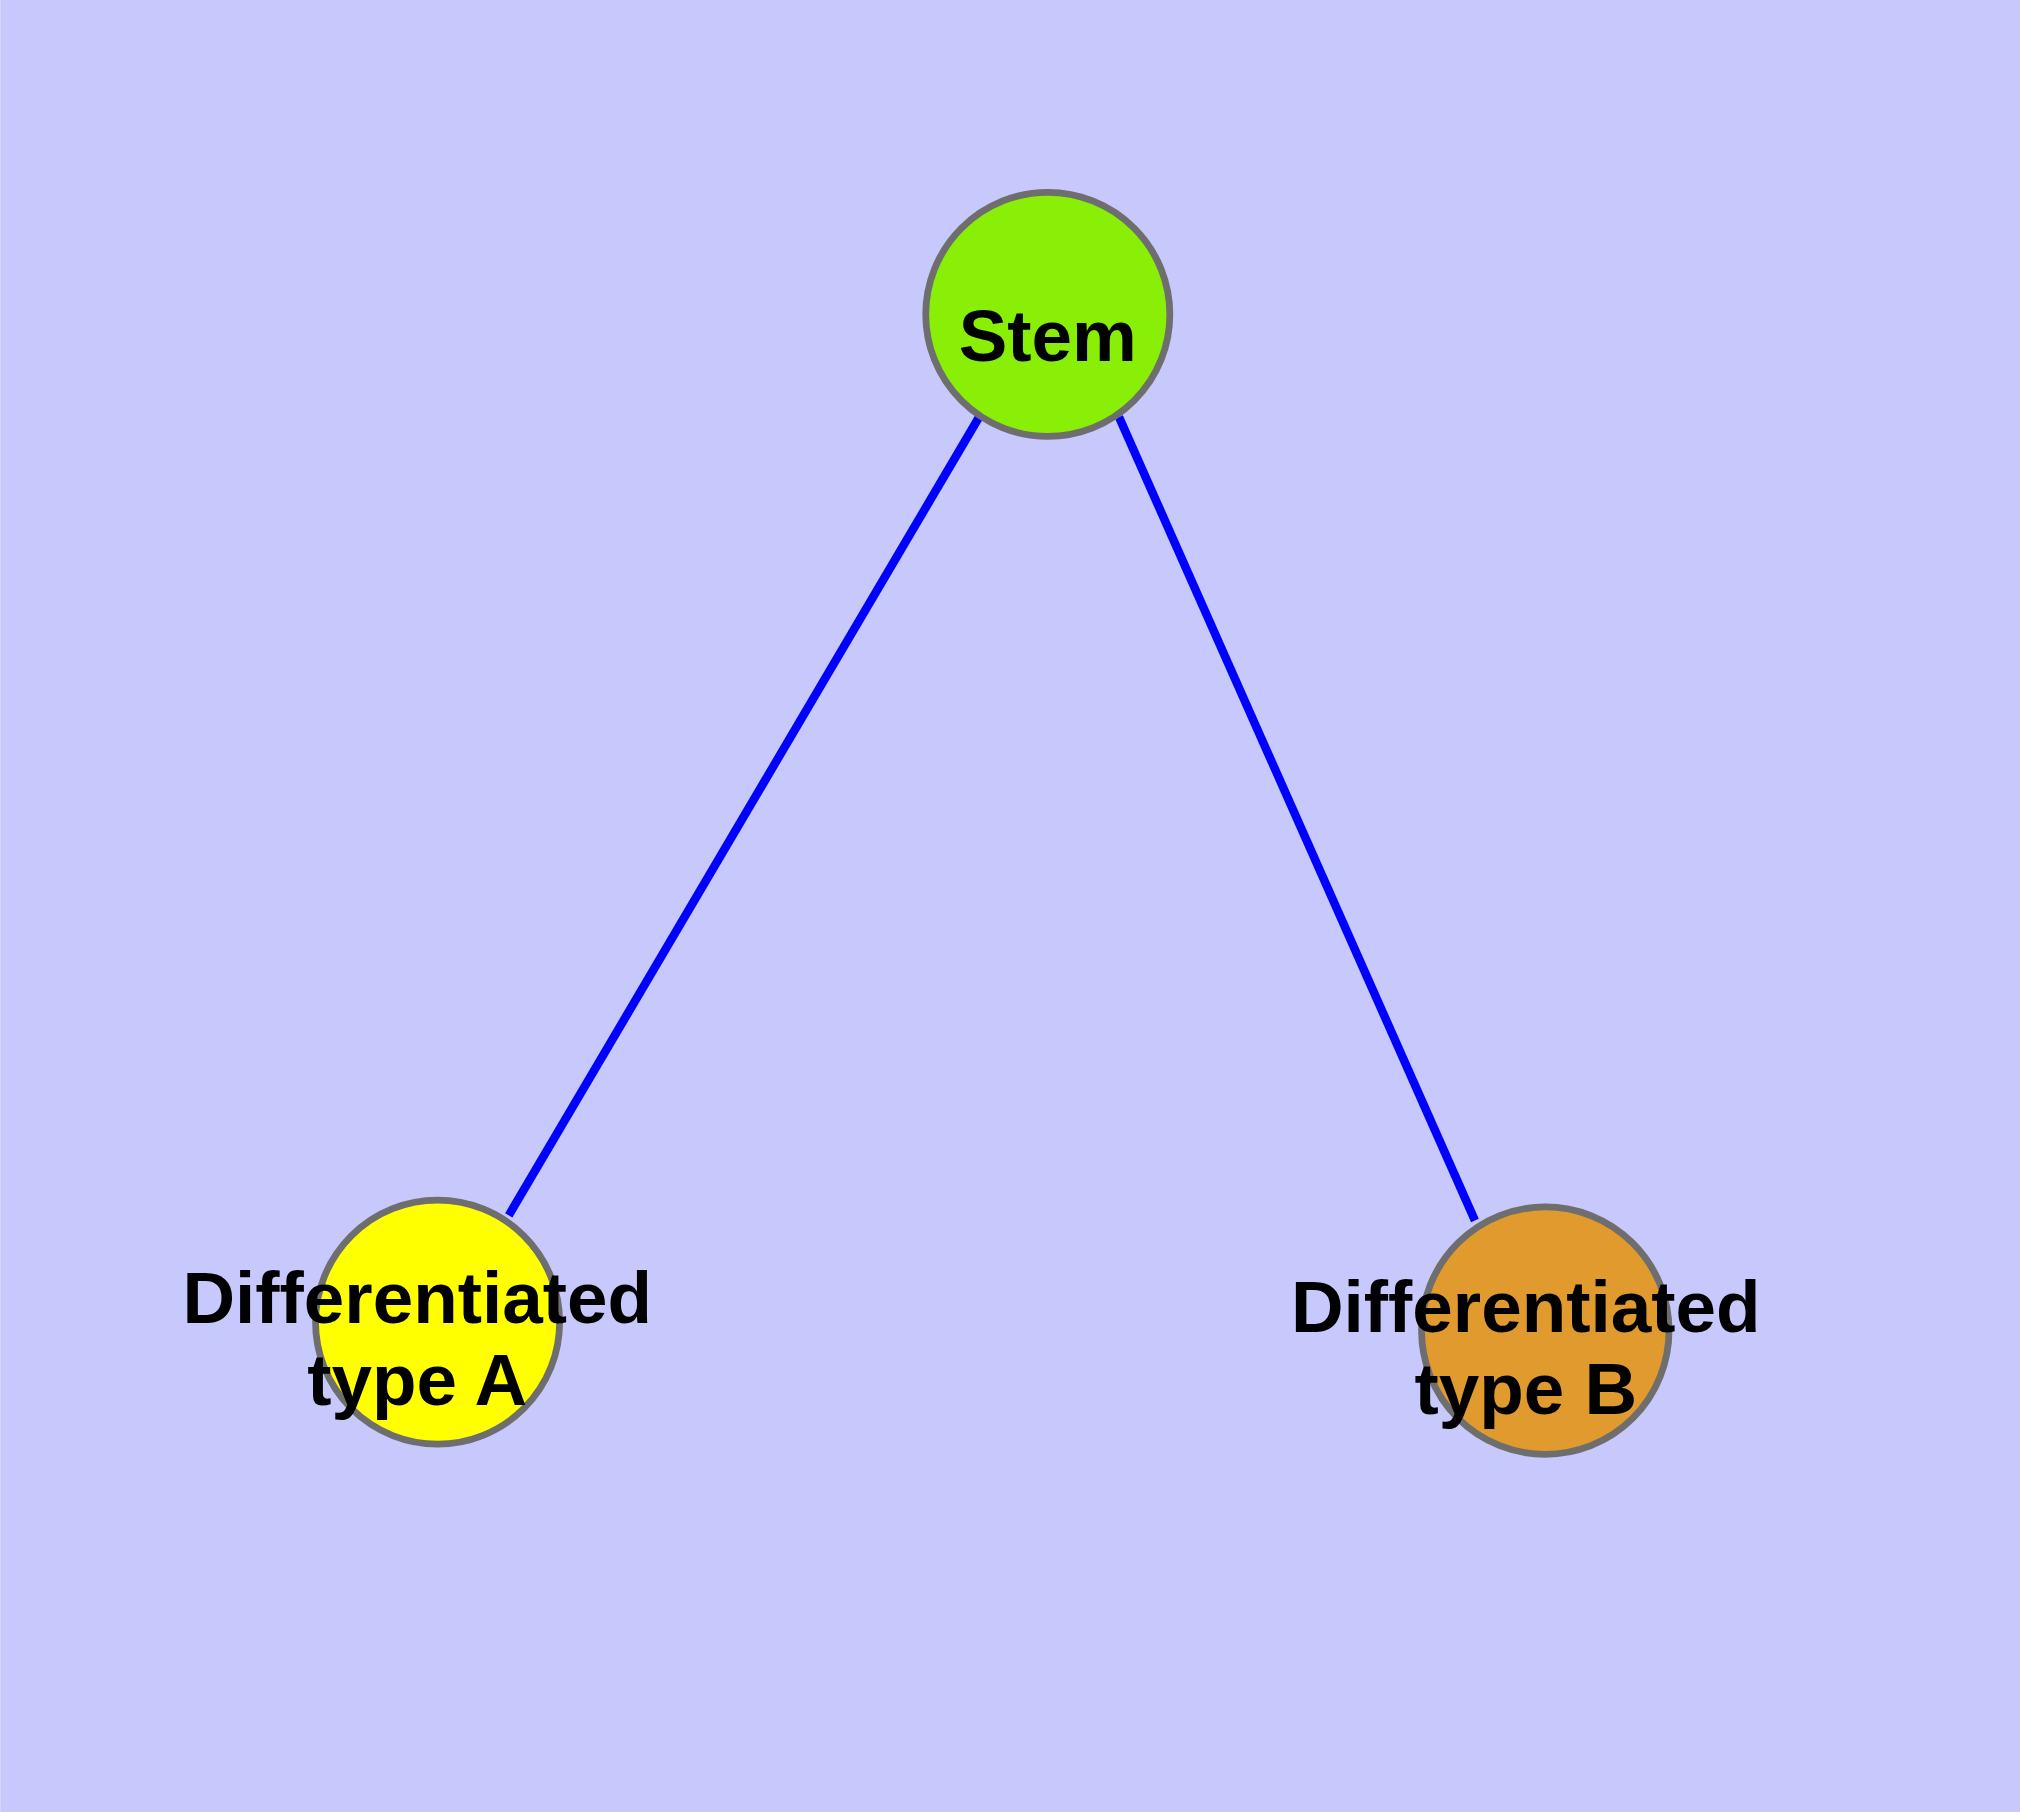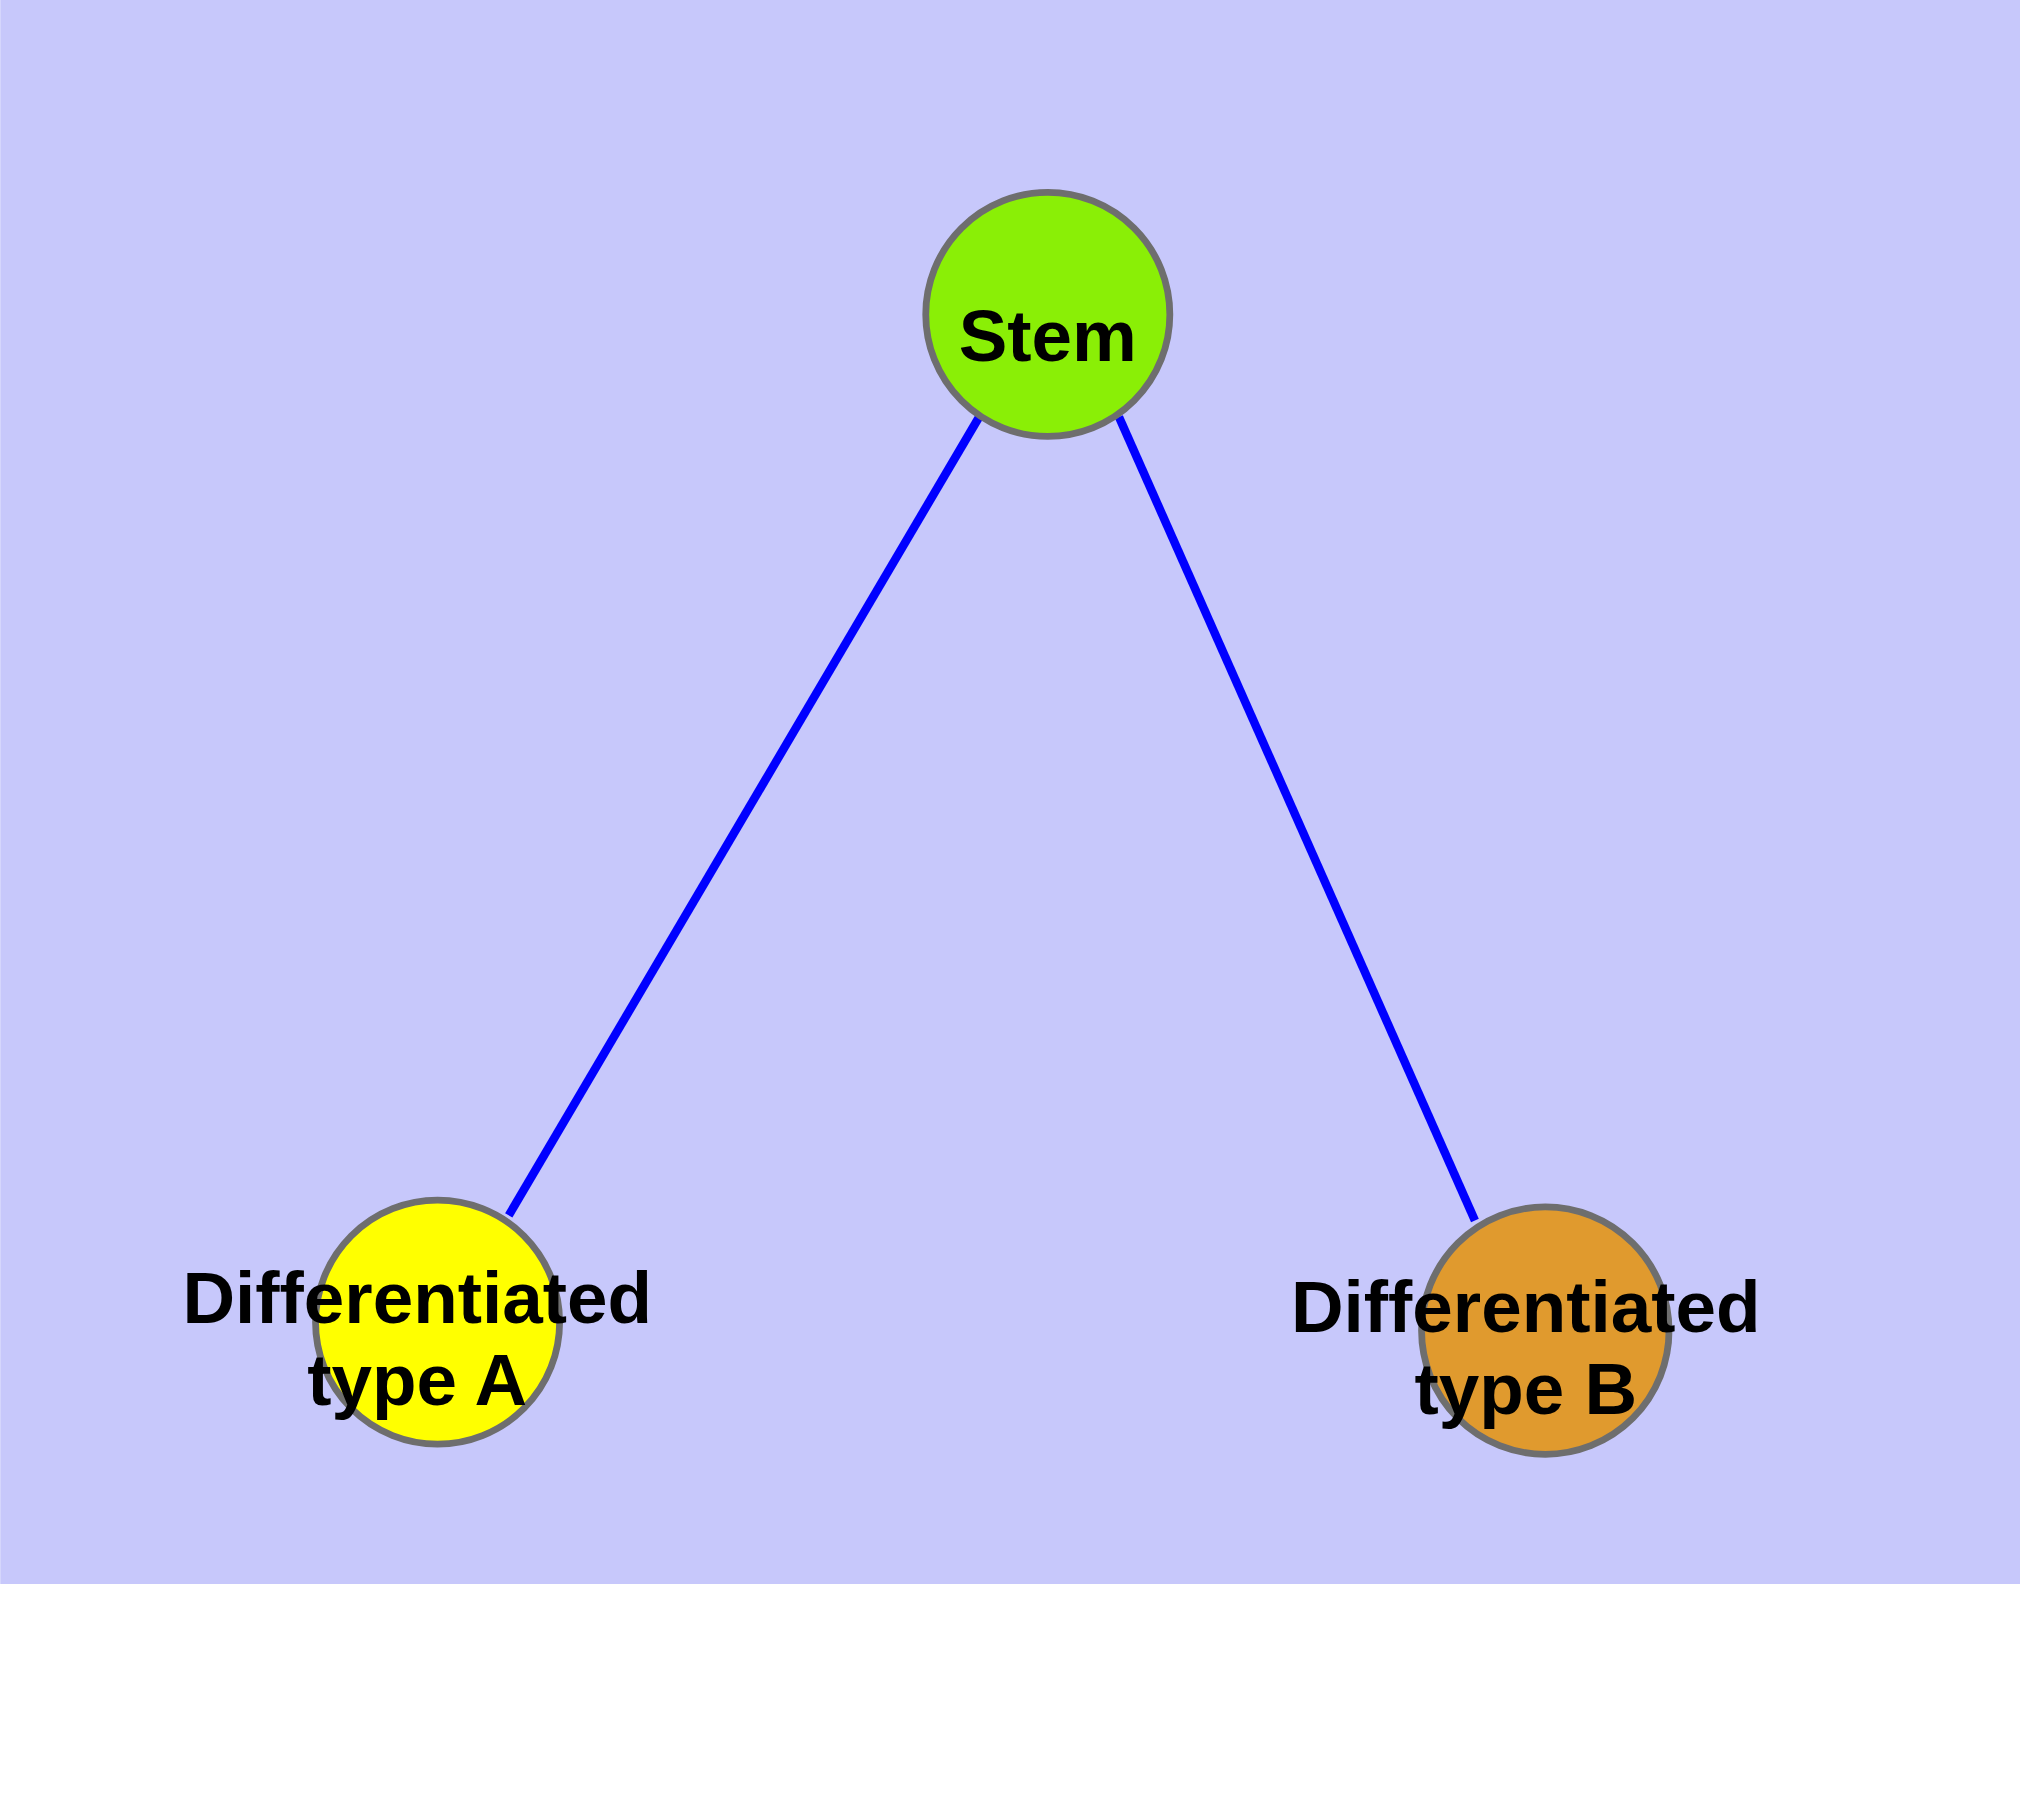--- a/index.html
+++ b/index.html
@@ -26,21 +26,21 @@
     font-weight: bold;
     fill: #000000;
     text-anchor: middle;
     dominant-baseline: middle;
     paint-order: normal;
   }
 </style>
 </head>
 <body>
 
-<div id="stage" style="width: 2021px; height: 1584px;">
+<div id="stage" style="width: 2021px; height: 1812px;">
   <svg id="graph-svg" viewBox="0 0 2384 2138" xmlns="http://www.w3.org/2000/svg" style="width: 2021px; height: 1812px;">
 
     <rect id="bg-rect" x="0" y="0" width="2384" height="2138" fill="#c7c8fb"></rect>
 
     <g id="edges-layer">
         <line x1="1155" y1="492" x2="600" y2="1434" stroke="#0000ff" stroke-width="10" stroke-linecap="butt"></line>
         <line x1="1320" y1="492" x2="1740" y2="1440" stroke="#0000ff" stroke-width="10" stroke-linecap="butt"></line>
       </g>
     <g id="nodes-layer">
         <g>

